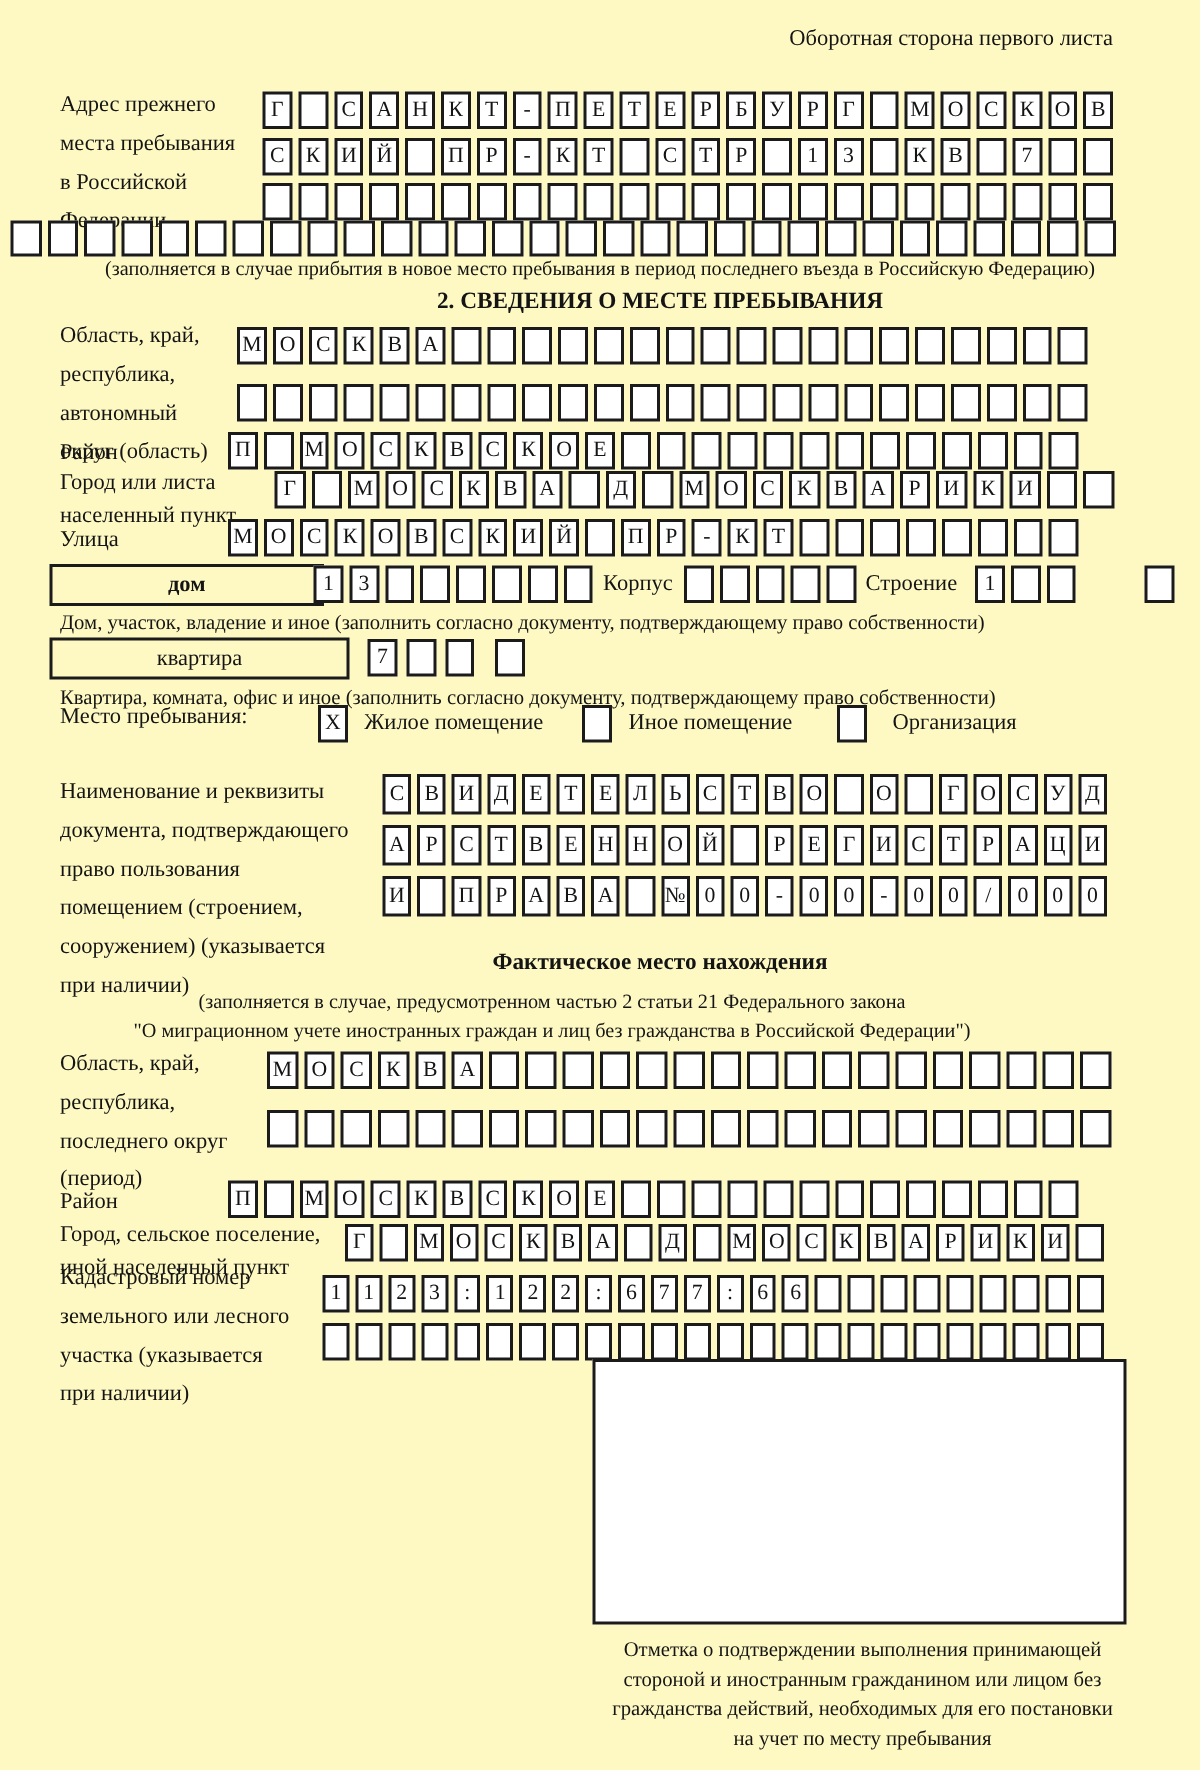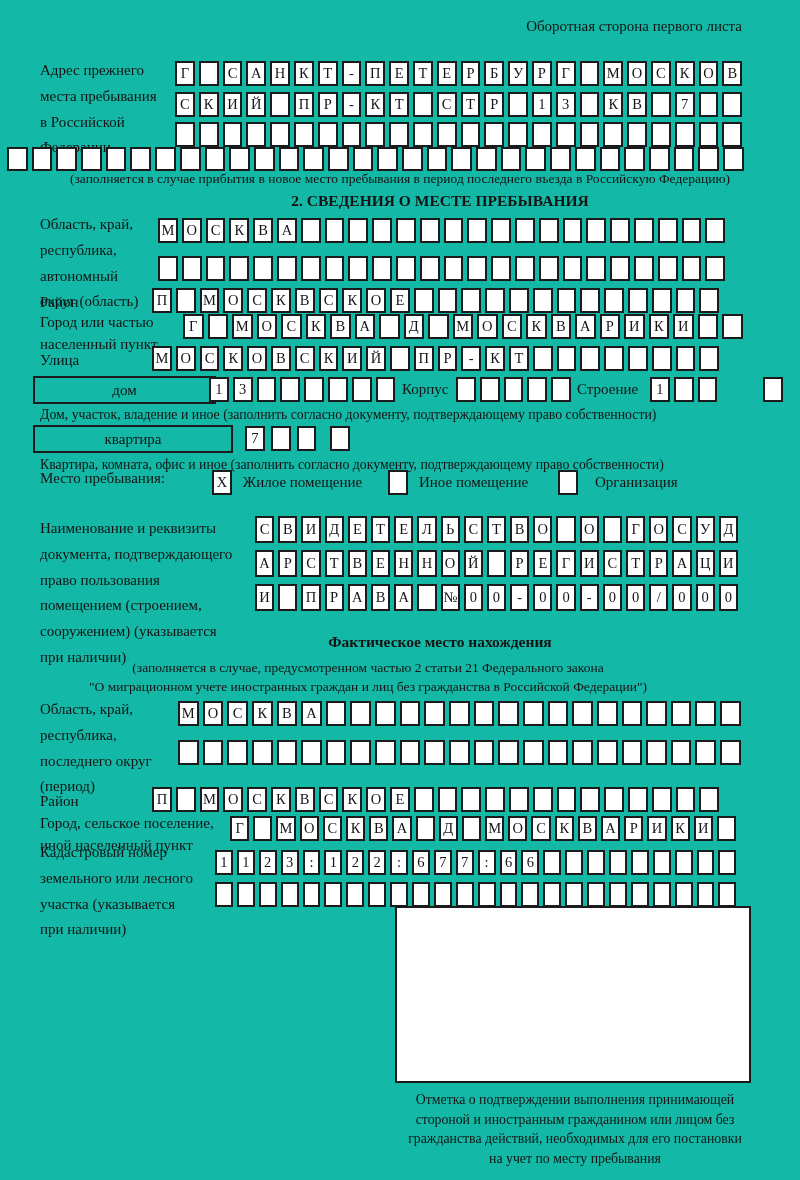--- a/index.html
+++ b/index.html
@@ -1,16 +1,16 @@
 <!DOCTYPE html>
 <html><head>
 <meta charset="utf-8">
 <style>
   html,body{margin:0;padding:0;background:#fff;}
-  .page{position:relative;width:800px;height:1180px;background:#14b8a6;overflow:hidden;
+  .page{position:relative;width:800px;height:1180px;background:#fef9c3;overflow:hidden;
         font-family:"Liberation Serif","DejaVu Serif",serif;color:#141414;}
   .abs{position:absolute;}
   .label{position:absolute;font-size:15px;line-height:25.8px;}
   .label2{position:absolute;font-size:15px;line-height:22px;}
   .small{position:absolute;font-size:13.5px;}
   .center{text-align:center;}
   .bold{font-weight:bold;margin-left:40px;}
   .boxrow{position:absolute;display:flex;gap:4px;}
   .cell{box-sizing:border-box;flex:0 0 auto;width:19.8px;height:25px;border:2px solid #1b1b1b;
         background:#fff;display:flex;align-items:center;justify-content:center;
@@ -235,21 +235,21 @@
       <span class="cell"></span>
       <span class="cell"></span>
       <span class="cell"></span>
       <span class="cell"></span>
       <span class="cell"></span>
       <span class="cell"></span>
       <span class="cell"></span>
     </div>
 
   <div class="label2" style="left:40px;top:311px;width:160px;">
-      <div>Город или частью</div>
+      <div>Город или листа</div>
       <div>населенный пункт</div>
     </div>
   <div class="boxrow c23" style="left:183px;top:314px;">
       <span class="cell">Г</span>
       <span class="cell"></span>
       <span class="cell">М</span>
       <span class="cell">О</span>
       <span class="cell">С</span>
       <span class="cell">К</span>
       <span class="cell">В</span>
@@ -292,21 +292,21 @@
       <span class="cell"></span>
       <span class="cell"></span>
       <span class="cell"></span>
       <span class="cell"></span>
       <span class="cell"></span>
       <span class="cell"></span>
       <span class="cell"></span>
       <span class="cell"></span>
     </div>
 
-  <div class="bigbox" style="left:33px;top:376px;width:183px;">дом</div>
+  <div class="bigbox" style="left:33px;top:376px;width:183px;font-weight:bold;">дом</div>
   <div class="boxrow" style="left:209px;top:377px;">
       <span class="cell">1</span>
       <span class="cell">3</span>
       <span class="cell"></span>
       <span class="cell"></span>
       <span class="cell"></span>
       <span class="cell"></span>
       <span class="cell"></span>
       <span class="cell"></span>
     </div>

